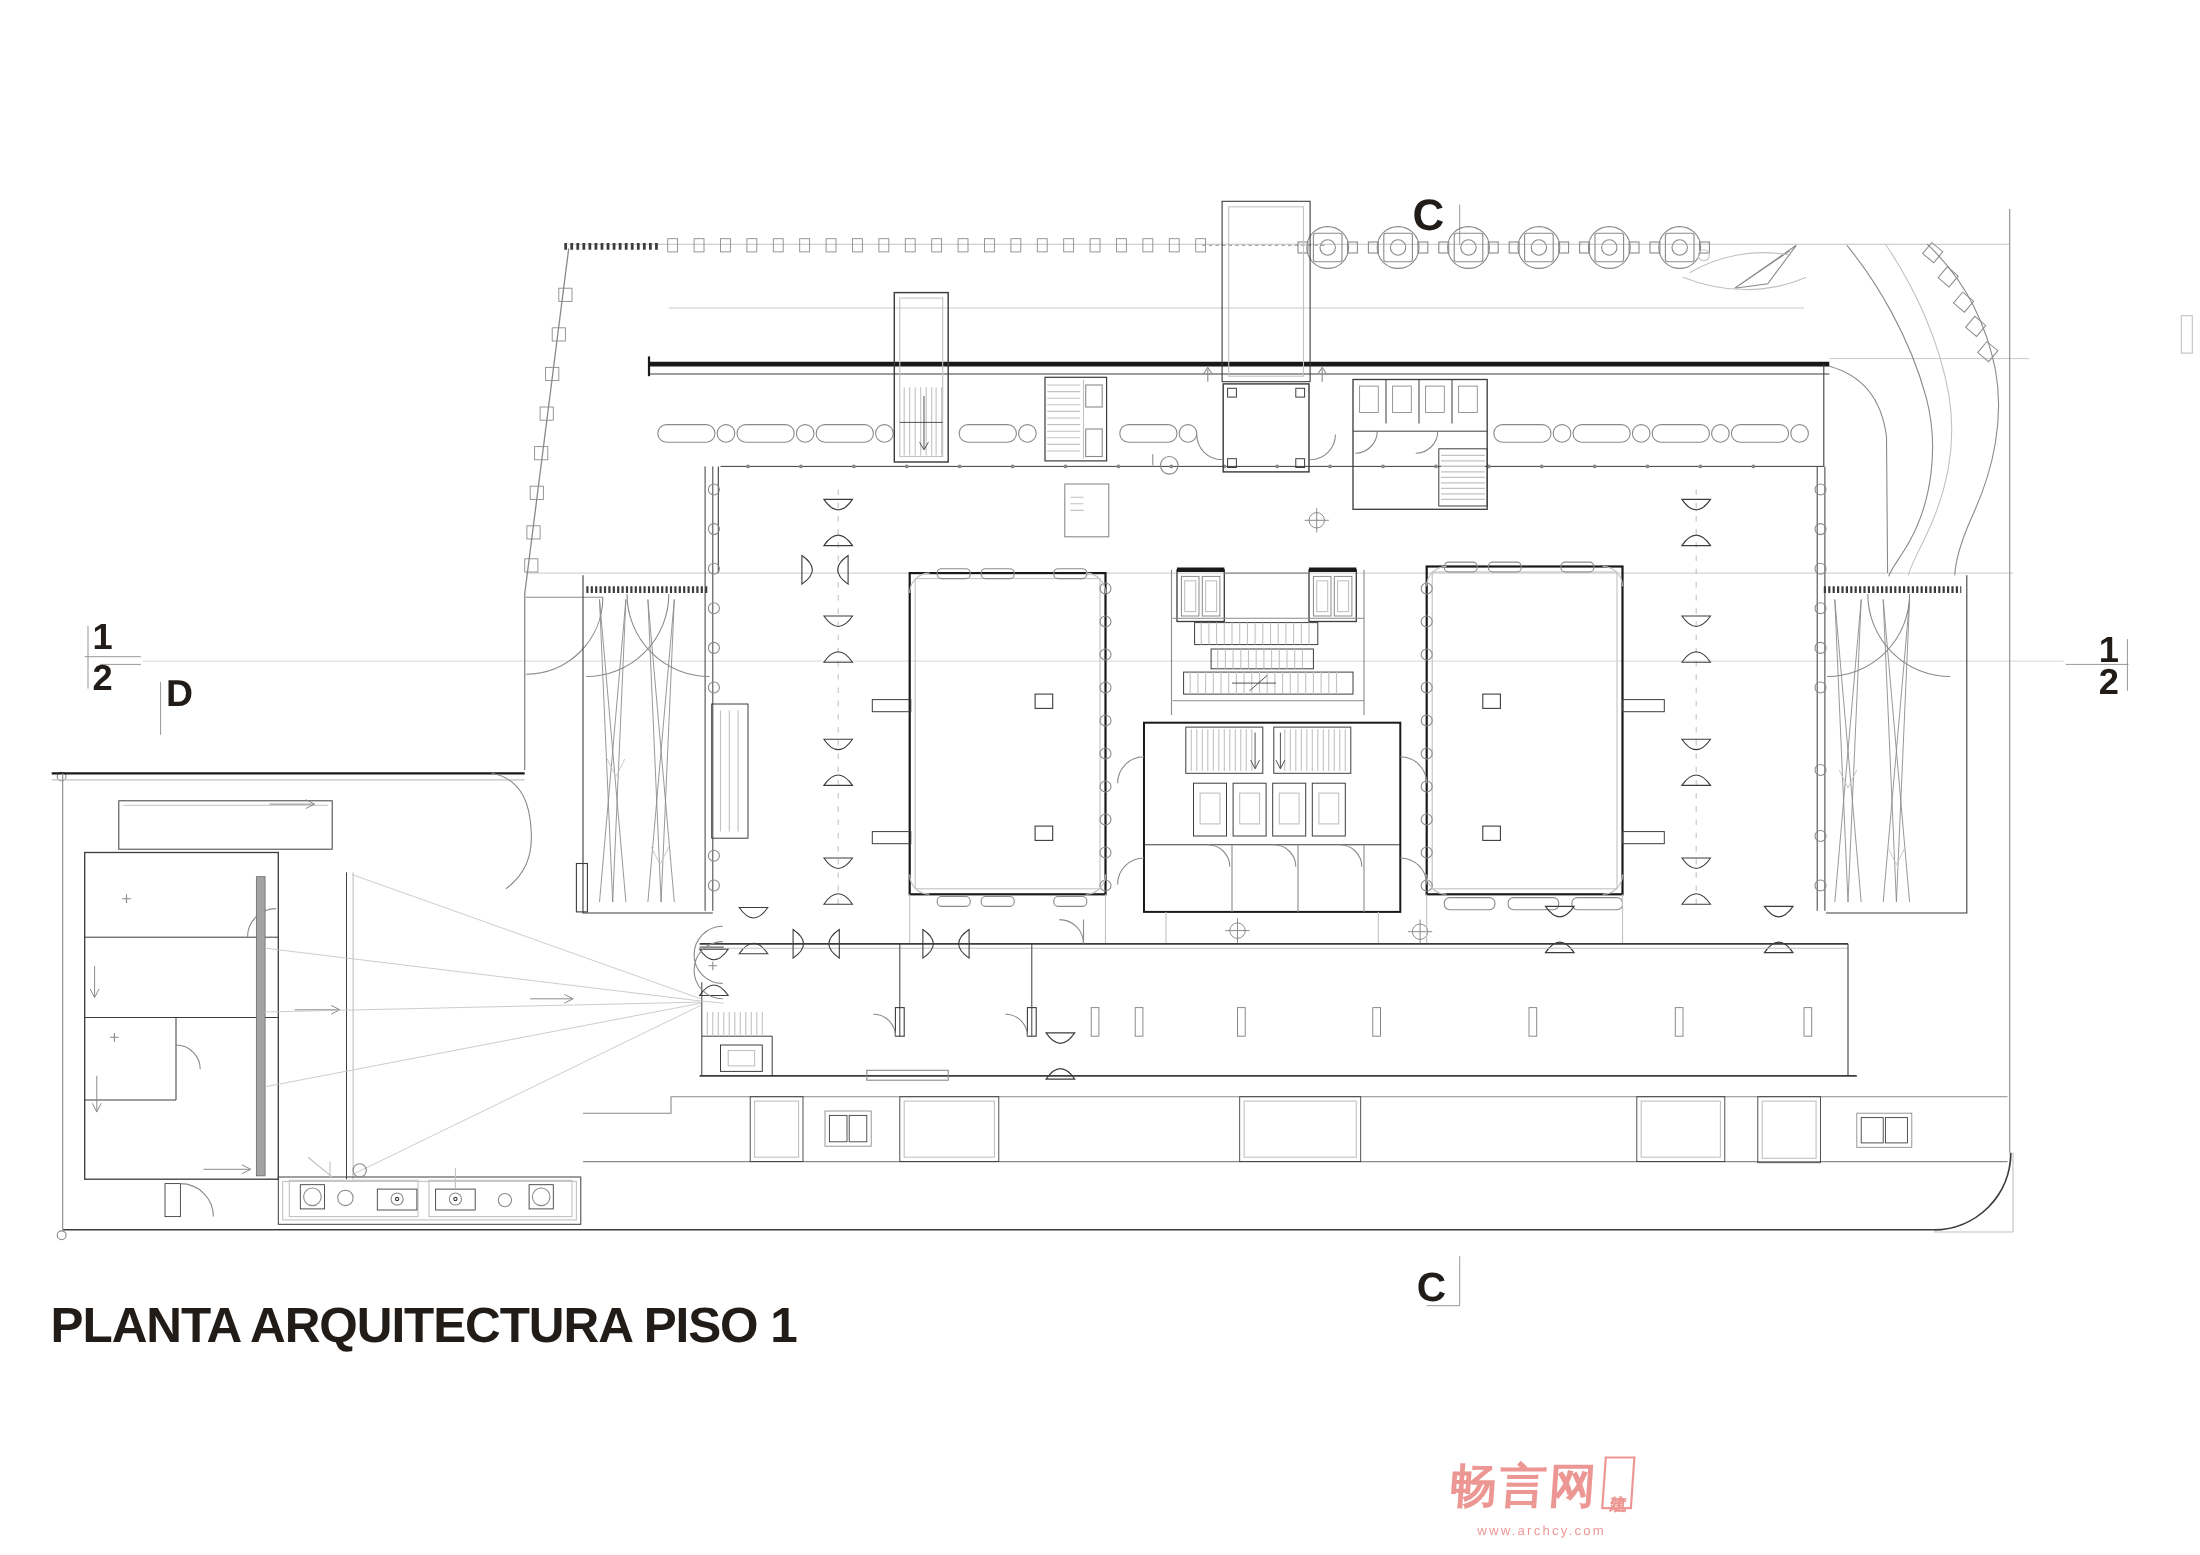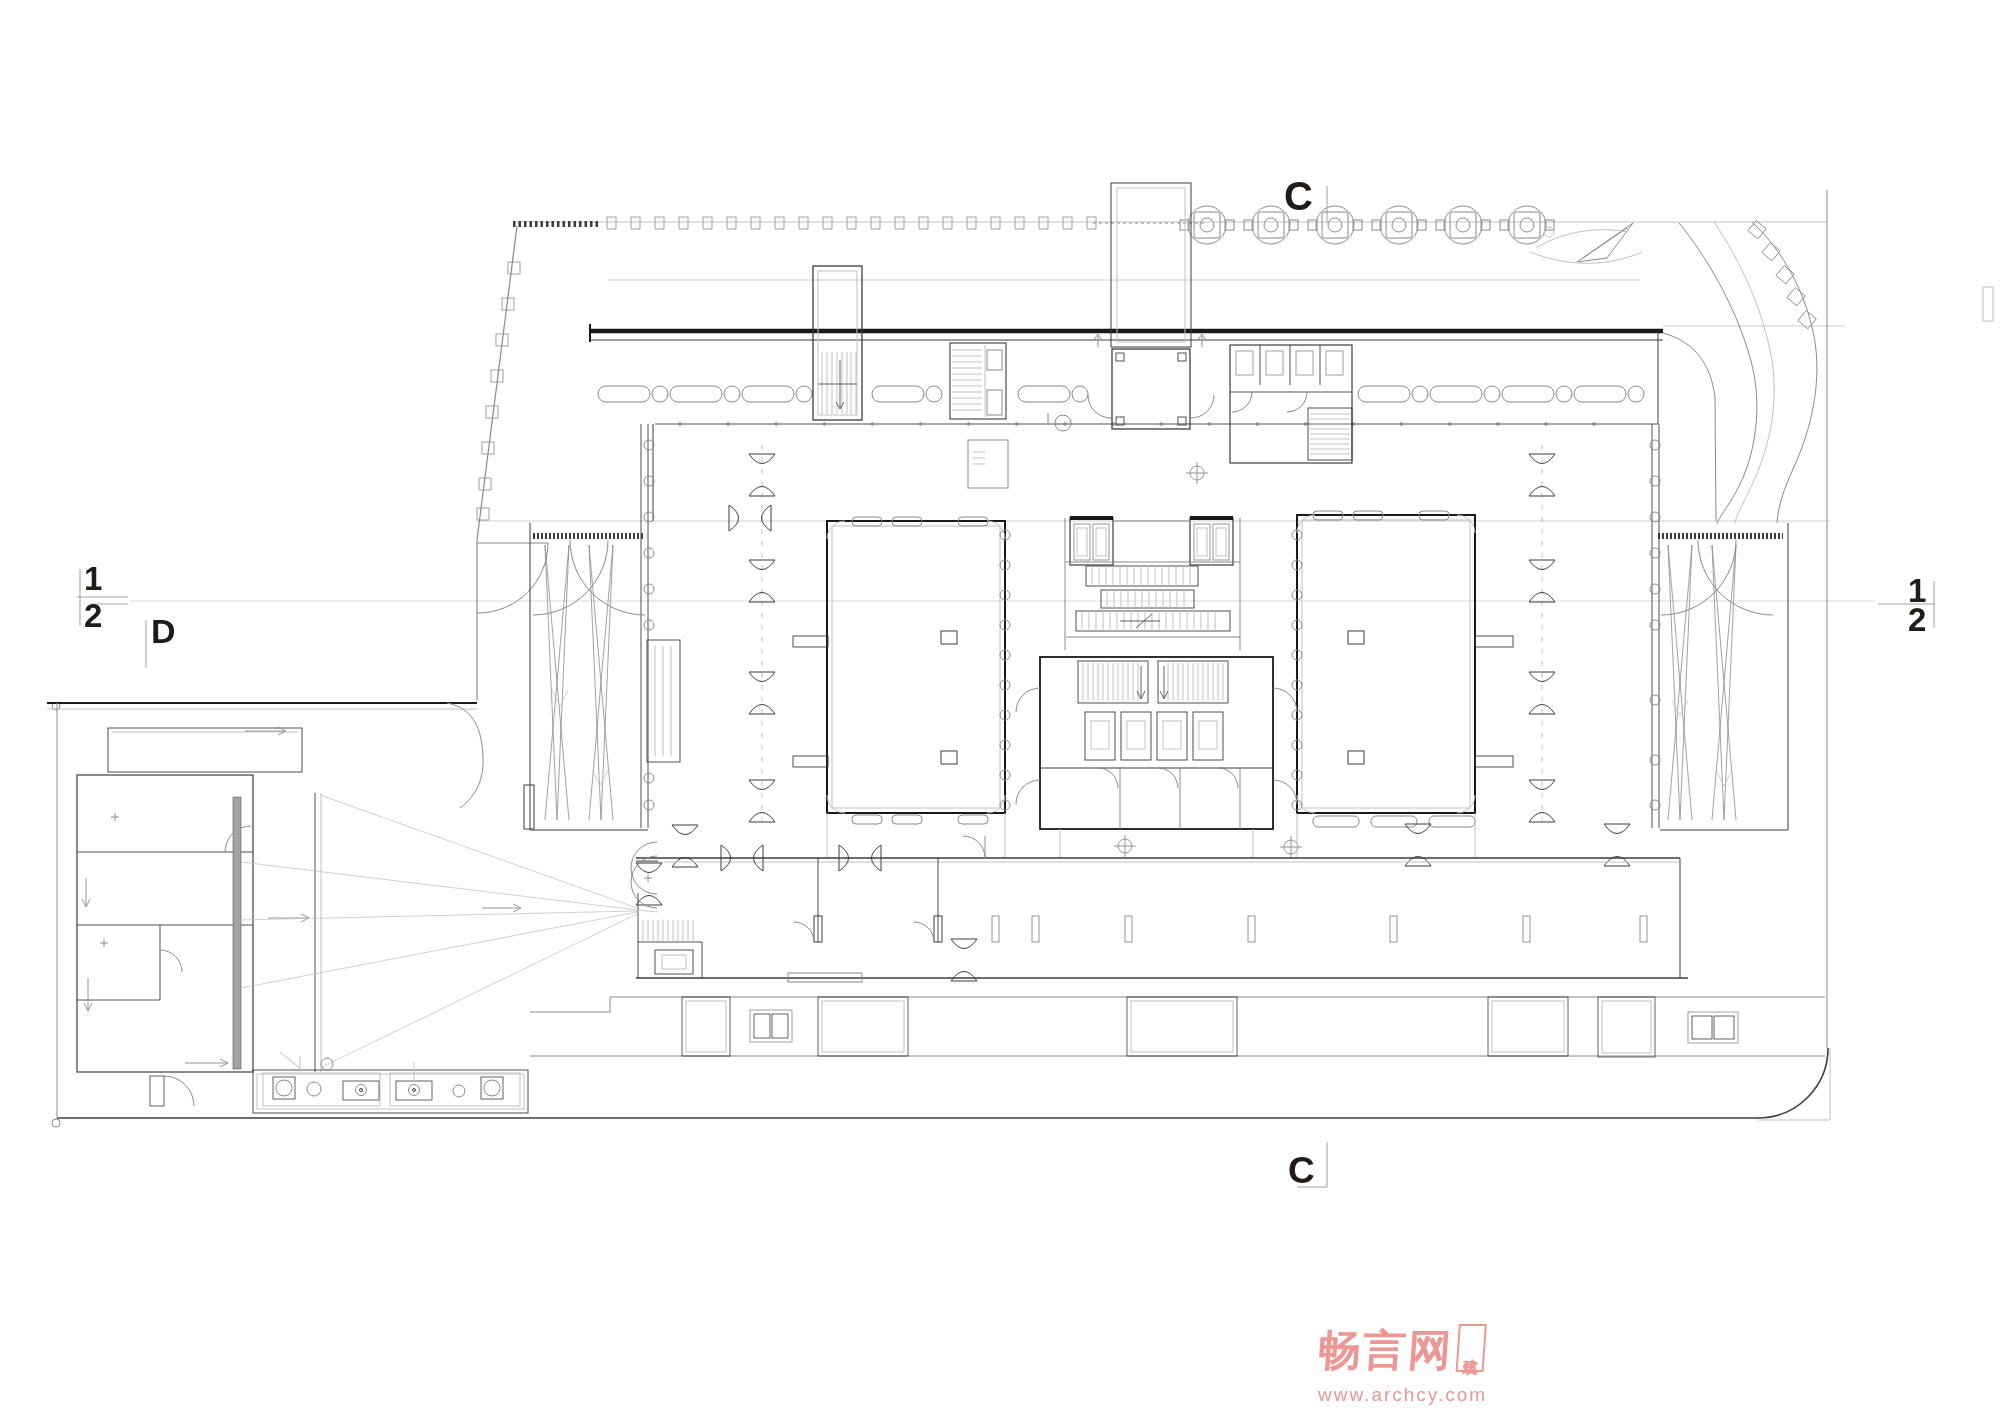--- a/index.html
+++ b/index.html
@@ -19,21 +19,21 @@
   .d-label{left:151px;top:614px;font-size:34px;}
   .frac{font-size:33px;}
   .f1l{left:84px;top:562px;} .f2l{left:84px;top:599px;}
   .f1r{left:1908px;top:574px;} .f2r{left:1908px;top:603px;}
   .watermark{position:absolute;left:1318px;top:1322px;color:var(--watermark);opacity:.92;}
   .wm-row{display:flex;align-items:flex-start;transform:skewX(-4deg);}
   .wm-brand{font-size:43px;font-weight:bold;letter-spacing:2px;}
   .wm-badge{margin-left:4px;margin-top:2px;width:24px;height:44px;border:2px solid var(--watermark);
     font-size:15px;font-weight:bold;writing-mode:vertical-rl;text-orientation:upright;
     display:flex;align-items:center;justify-content:center;letter-spacing:1px;}
-  .wm-url{margin-top:4px;text-align:center;font-size:19px;letter-spacing:2px;}
+  .wm-url{margin-top:4px;text-align:center;font-size:12px;letter-spacing:2px;}
 </style>
 </head>
 <body>
 
 <div class="page">
 
 <svg class="plan-svg" viewBox="0 0 2000 1414" xmlns="http://www.w3.org/2000/svg">
   <defs>
     <g id="tree">
           <circle r="19"></circle>
@@ -503,20 +503,21 @@
           <circle class="l" cx="492" cy="1088" r="8"></circle>
       <circle class="l" cx="327" cy="1064" r="6"></circle>
       <path class="f" d="M414,1062V1081M280,1052L302,1070M300,1056V1070"></path>
     </g>
     <rect class="i" stroke-width="0.8" x="150" y="1076" width="14" height="30"></rect>
     <path class="l" d="M164,1076 A30,30 0 0 1 194,1106"></path>
   </g>
 
 </svg>
 
+<div class="lbl title">PLANTA ARQUITECTURA PISO 1</div>
 <div class="lbl c-top">C</div>
 <div class="lbl c-bottom">C</div>
 <div class="lbl d-label">D</div>
 <div class="lbl frac f1l">1</div>
 <div class="lbl frac f2l">2</div>
 <div class="lbl frac f1r">1</div>
 <div class="lbl frac f2r">2</div>
 
 <div class="watermark">
   <div class="wm-row">

